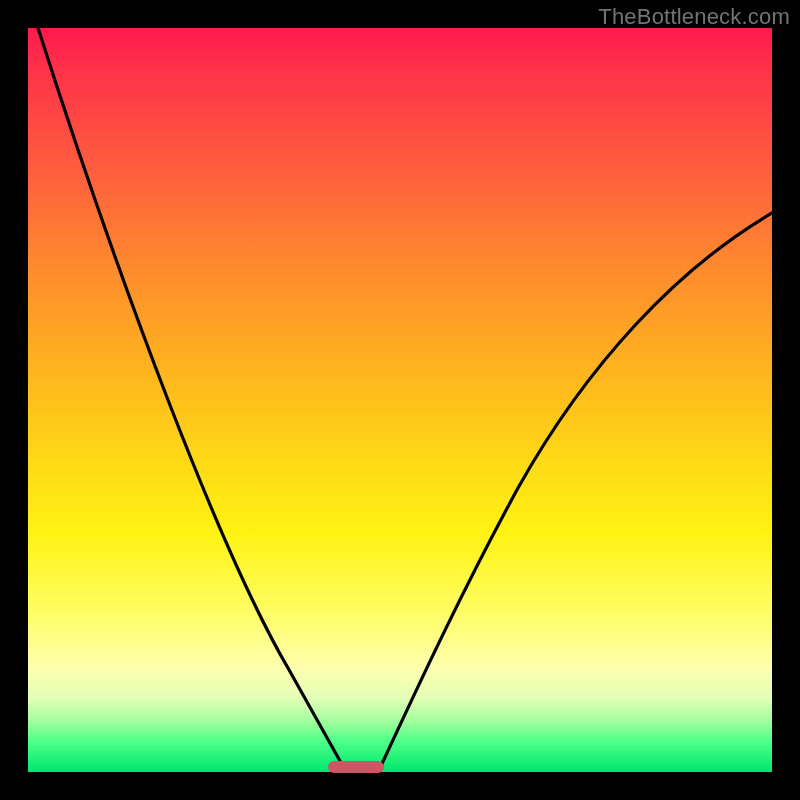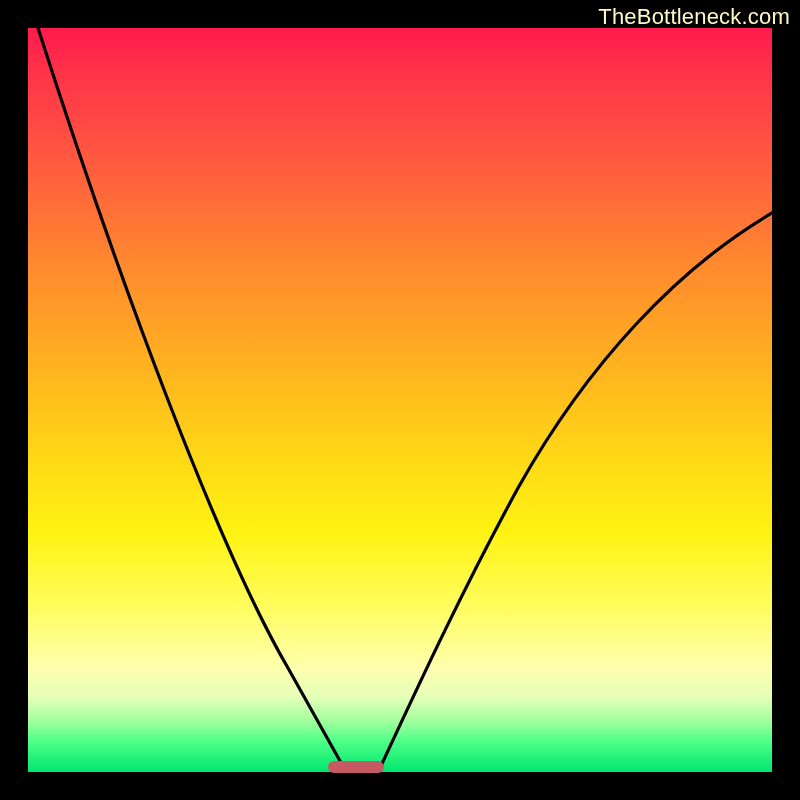--- a/index.html
+++ b/index.html
@@ -38,21 +38,21 @@
       #e4ffb8 90%,
       #a6ff9e 93%,
       #4bff87 96%,
       #00e66f 100%
     );
   }
   .watermark {
     position: absolute;
     top: 4px;
     right: 10px;
-    color: #fef9c3;
+    color: #737373;
     font-size: 22px;
     font-weight: 500;
     letter-spacing: 0.2px;
     user-select: none;
   }
   svg.curves {
     position: absolute;
     left: 0;
     top: 0;
     width: 744px;

